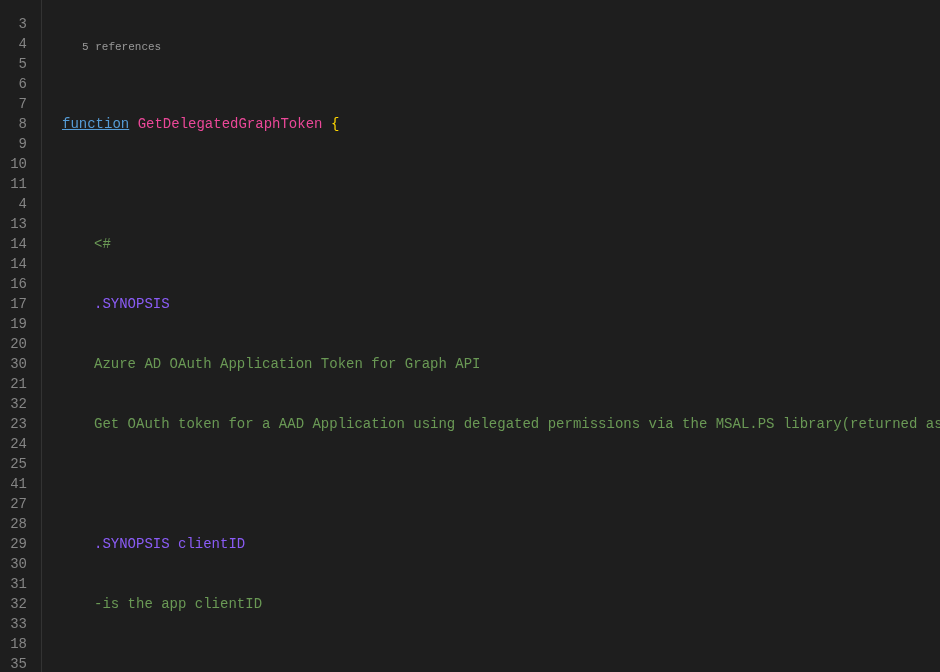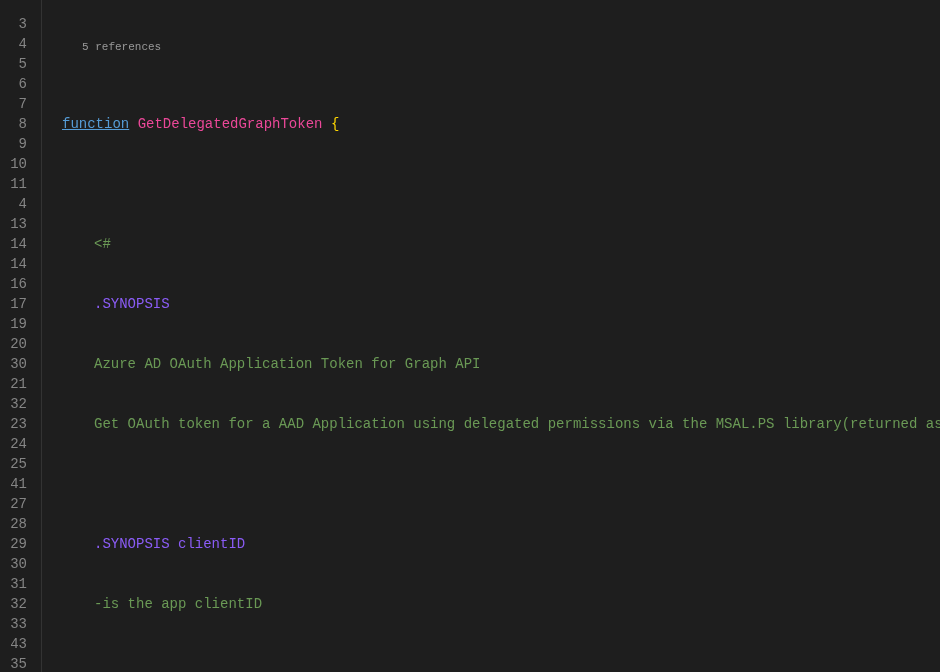--- a/index.html
+++ b/index.html
@@ -78,21 +78,21 @@
     <div class="ln">24</div>
     <div class="ln">25</div>
     <div class="ln">41</div>
     <div class="ln">27</div>
     <div class="ln">28</div>
     <div class="ln">29</div>
     <div class="ln">30</div>
     <div class="ln">31</div>
     <div class="ln">32</div>
     <div class="ln">33</div>
-    <div class="ln">43</div>
+    <div class="ln">18</div>
     <div class="ln">35</div>
 
   </div>
 
   <div class="code">
     <div class="codelens">5 references</div>
 
     <div class="line"><span class="kw-def">function</span> <span class="fn-name">GetDelegatedGraphToken</span> <span class="bracket-y">{</span></div>
     <div class="line"></div>
     <div class="line i1"><span class="comment">&lt;#</span></div>

